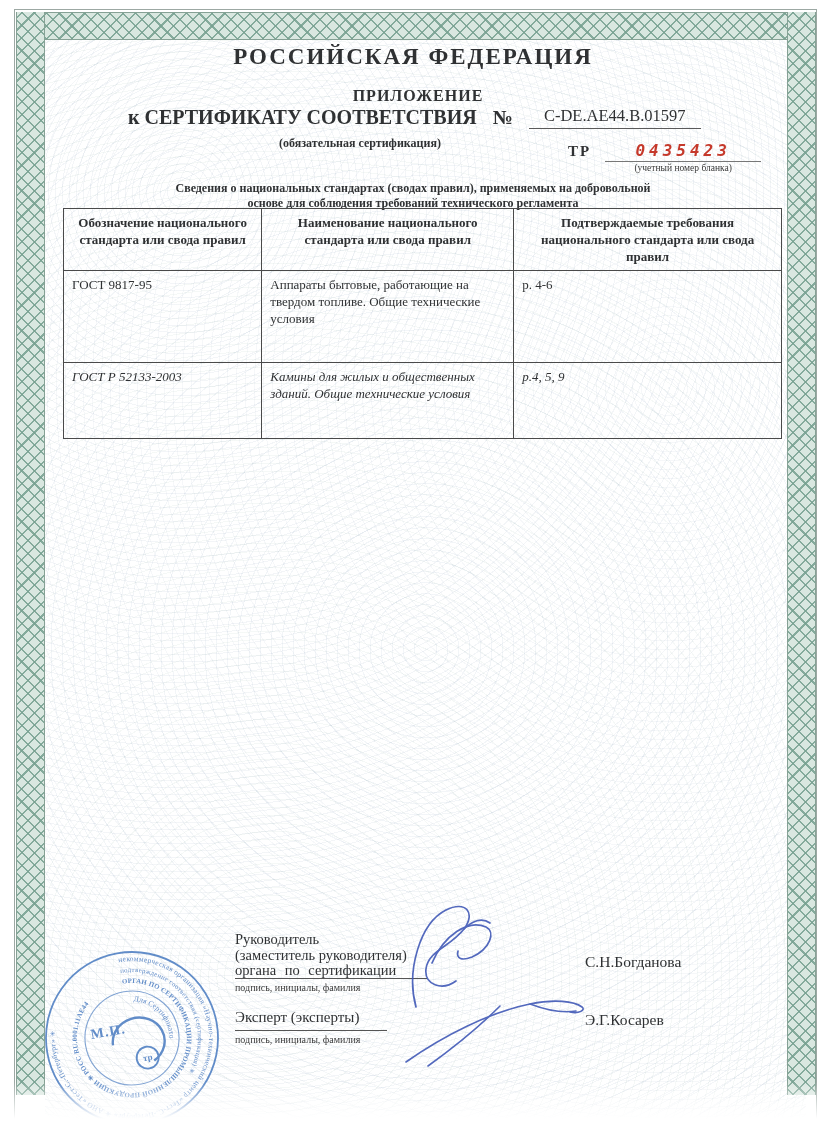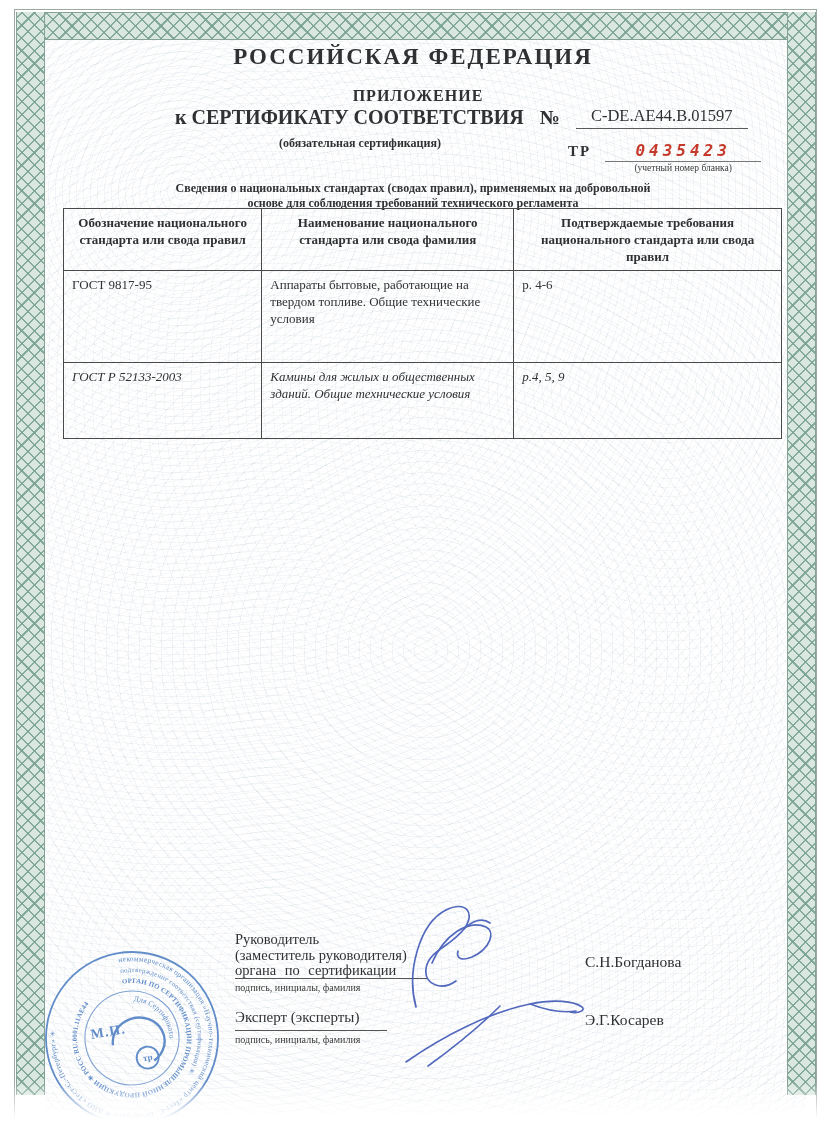--- a/index.html
+++ b/index.html
@@ -24,21 +24,21 @@
   #band-top{left:16px;top:12px;width:794px;height:26px;border-top:1px solid #86a195;border-bottom:1px solid #86a195;}
   #band-left{left:16px;top:12px;width:27px;height:1083px;border-left:1px solid #86a195;border-right:1px solid #86a195;}
   #band-right{left:787px;top:12px;width:27px;height:1083px;border-left:1px solid #86a195;border-right:1px solid #86a195;}
   #bottom-fade{position:absolute;left:0;bottom:0;width:826px;height:46px;z-index:6;
     background:linear-gradient(to bottom, rgba(255,255,255,0), #ffffff 80%);}
   
   .abs{position:absolute;}
   #title{left:0;right:0;top:44px;text-align:center;font-size:23px;font-weight:bold;letter-spacing:2px;z-index:3;}
   #doc-type{left:0;right:0;top:87px;text-align:center;font-size:16px;font-weight:bold;letter-spacing:1px;z-index:3;padding-left:10px;}
   #cert-row{left:128px;top:106px;display:flex;align-items:flex-end;gap:16px;z-index:3;}
-  #cert-label{font-size:20px;font-weight:bold;white-space:nowrap;margin-left:47px;}
+  #cert-label{font-size:20px;font-weight:bold;white-space:nowrap;}
   #num-sign{font-size:20px;font-weight:bold;}
   #cert-number{width:172px;text-align:center;font-size:16.5px;border-bottom:1px solid #5a5a5a;padding-bottom:2px;white-space:nowrap;}
   #cert-kind{left:180px;width:360px;top:136px;text-align:center;font-size:12px;font-weight:bold;z-index:3;}
   #tr-row{left:568px;top:141px;display:flex;align-items:flex-start;gap:14px;z-index:3;}
   #tr-label{font-size:15px;font-weight:bold;letter-spacing:2px;margin-top:2px;}
   .tr-col{display:flex;flex-direction:column;width:156px;}
   #blank-number{font-family:"DejaVu Sans Mono","Liberation Mono",monospace;font-weight:bold;
     color:#c5392b;font-size:16px;letter-spacing:4px;text-align:center;border-bottom:1px solid #777;padding-bottom:1px;font-style:italic;}
   #blank-caption{font-size:9.5px;text-align:center;margin-top:1px;color:#3a3a3a;}
   #intro{left:0;right:0;top:181px;text-align:center;font-size:12px;font-weight:bold;line-height:15px;z-index:3;}
@@ -100,21 +100,21 @@
 
   <div class="abs" id="intro">
     <div>Сведения о национальных стандартах (сводах правил), применяемых на добровольной</div>
     <div>основе для соблюдения требований технического регламента</div>
   </div>
 
   <table id="std-table">
     <tbody>
         <tr>
       <th class="c1">Обозначение национального стандарта или свода правил</th>
-      <th class="c2">Наименование национального стандарта или свода фамилия</th>
+      <th class="c2">Наименование национального стандарта или свода правил</th>
       <th class="c3">Подтверждаемые требования национального стандарта или свода правил</th>
     </tr>
     <tr class="r1">
       <td>ГОСТ 9817-95</td>
       <td>Аппараты бытовые, работающие на твердом топливе. Общие технические условия</td>
       <td>р. 4-6</td>
     </tr>
     <tr class="r2">
       <td>ГОСТ Р 52133-2003</td>
       <td>Камины для жилых и общественных зданий. Общие технические условия</td>

